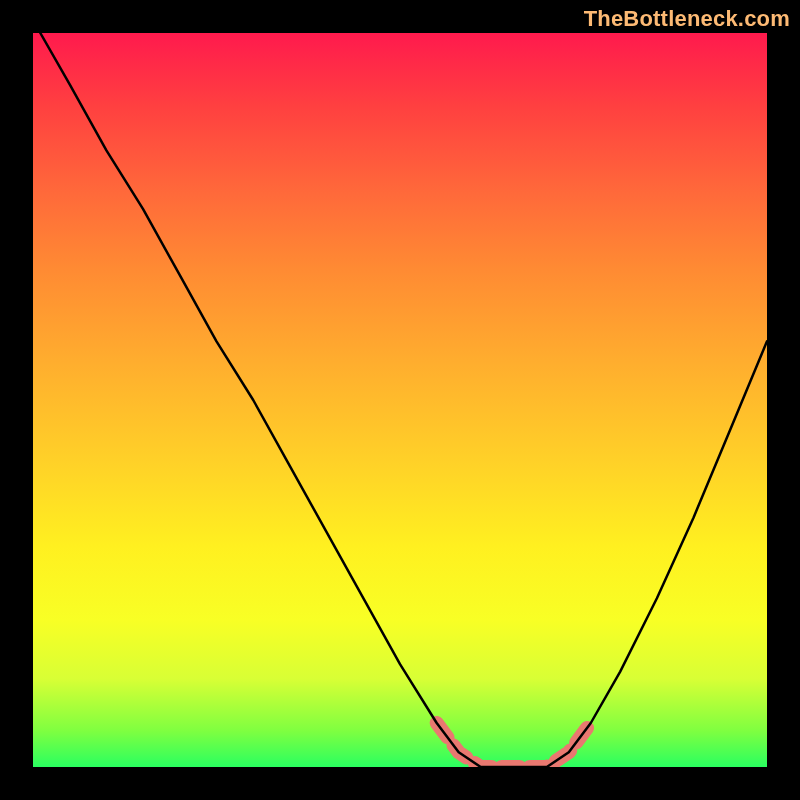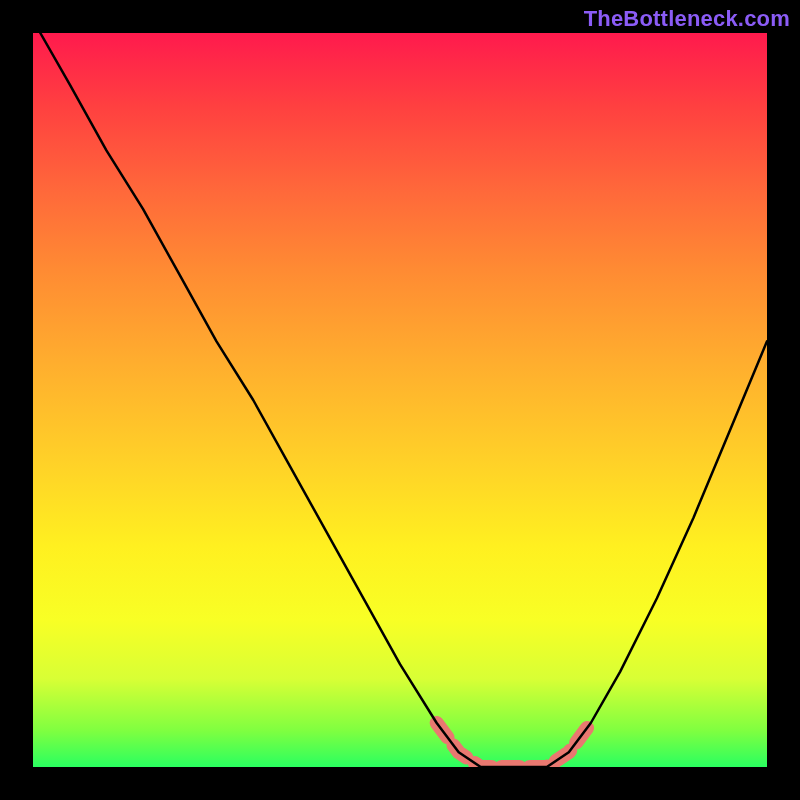--- a/index.html
+++ b/index.html
@@ -37,21 +37,21 @@
       #f8ff25 80%,
       #d8ff35 88%,
       #80ff40 95%,
       #2aff60 100%
     );
   }
   .watermark {
     position: absolute;
     top: 6px;
     right: 10px;
-    color: #8b5cf6;
+    color: #fdba74;
     font-size: 22px;
     font-weight: 600;
     letter-spacing: 0.2px;
     user-select: none;
   }
   svg.curve {
     position: absolute;
     left: 0;
     top: 0;
   }

